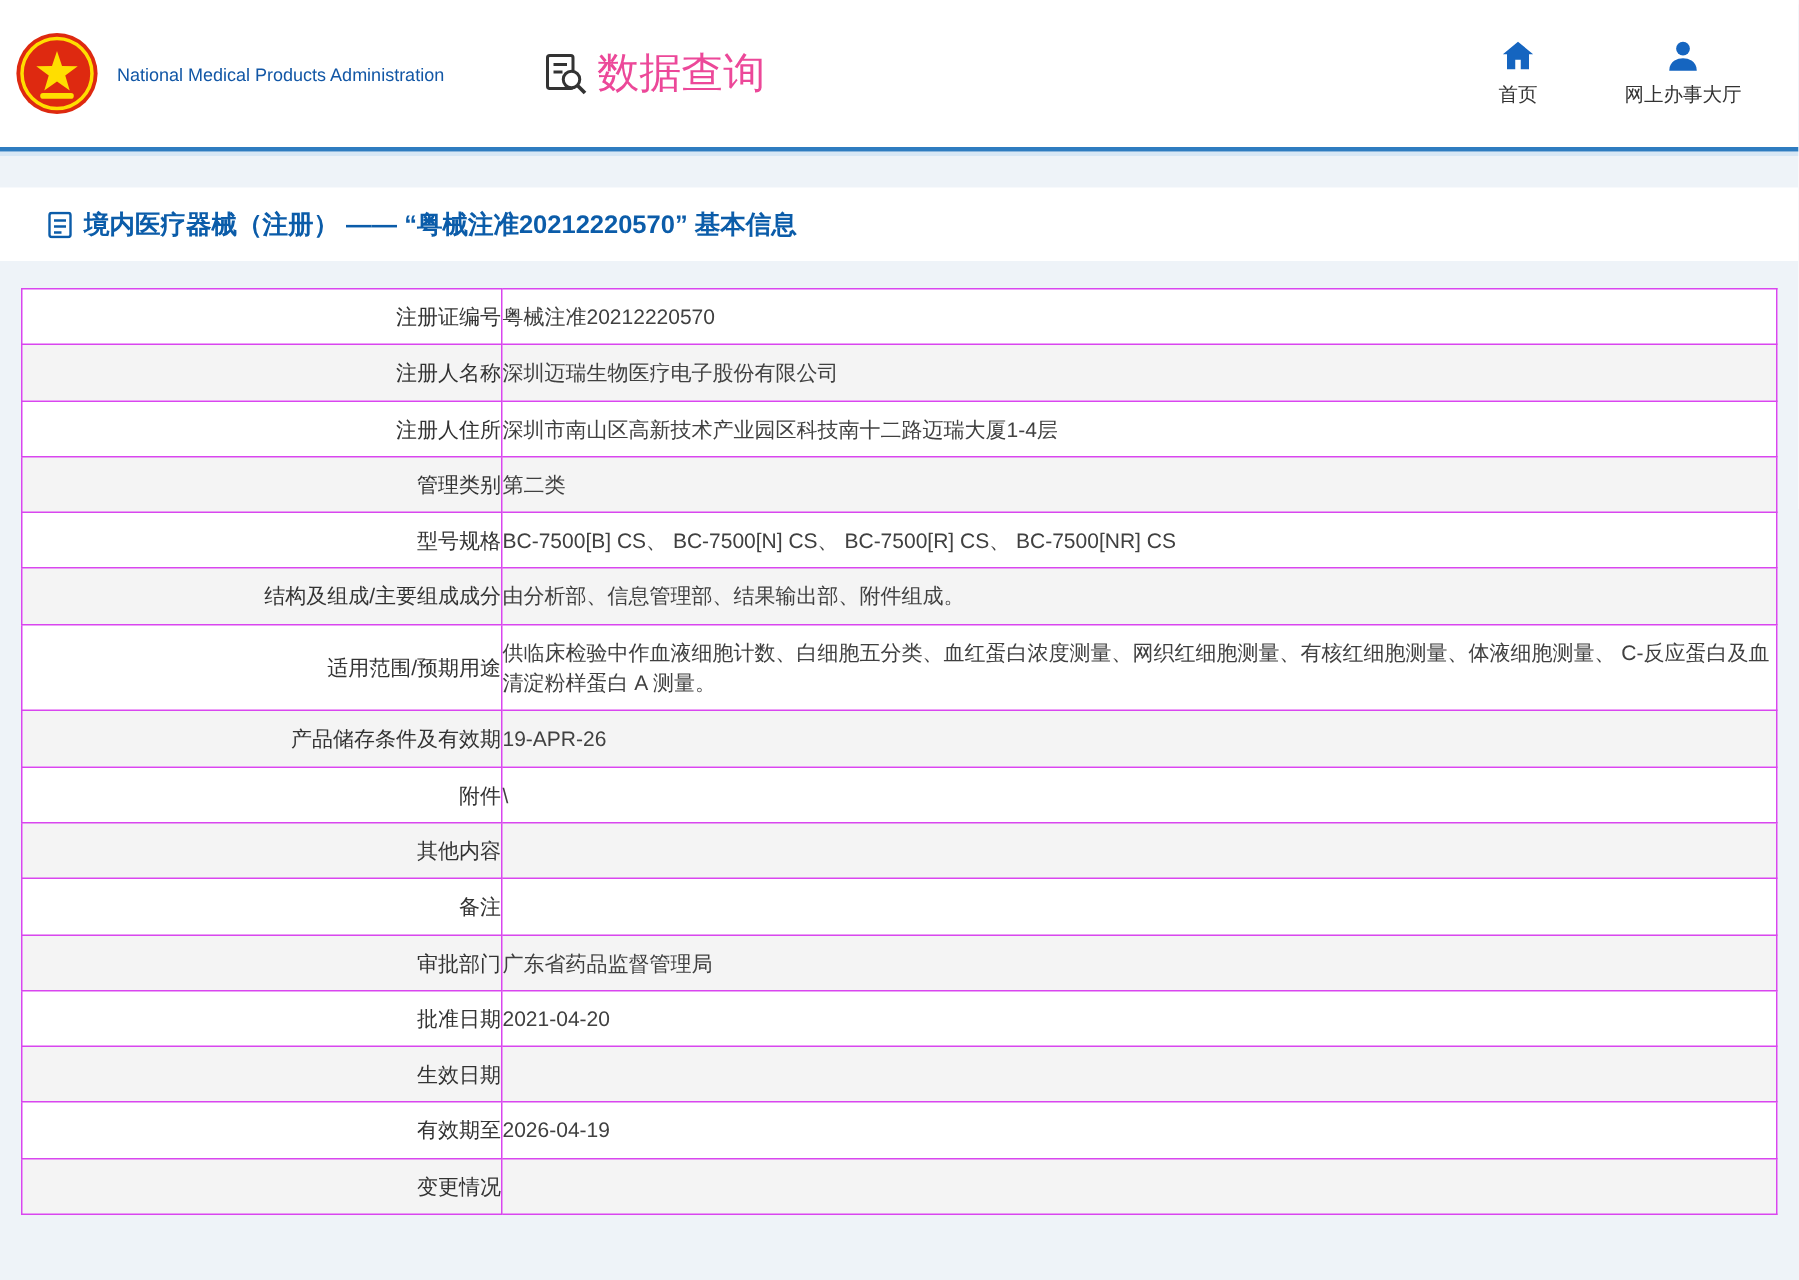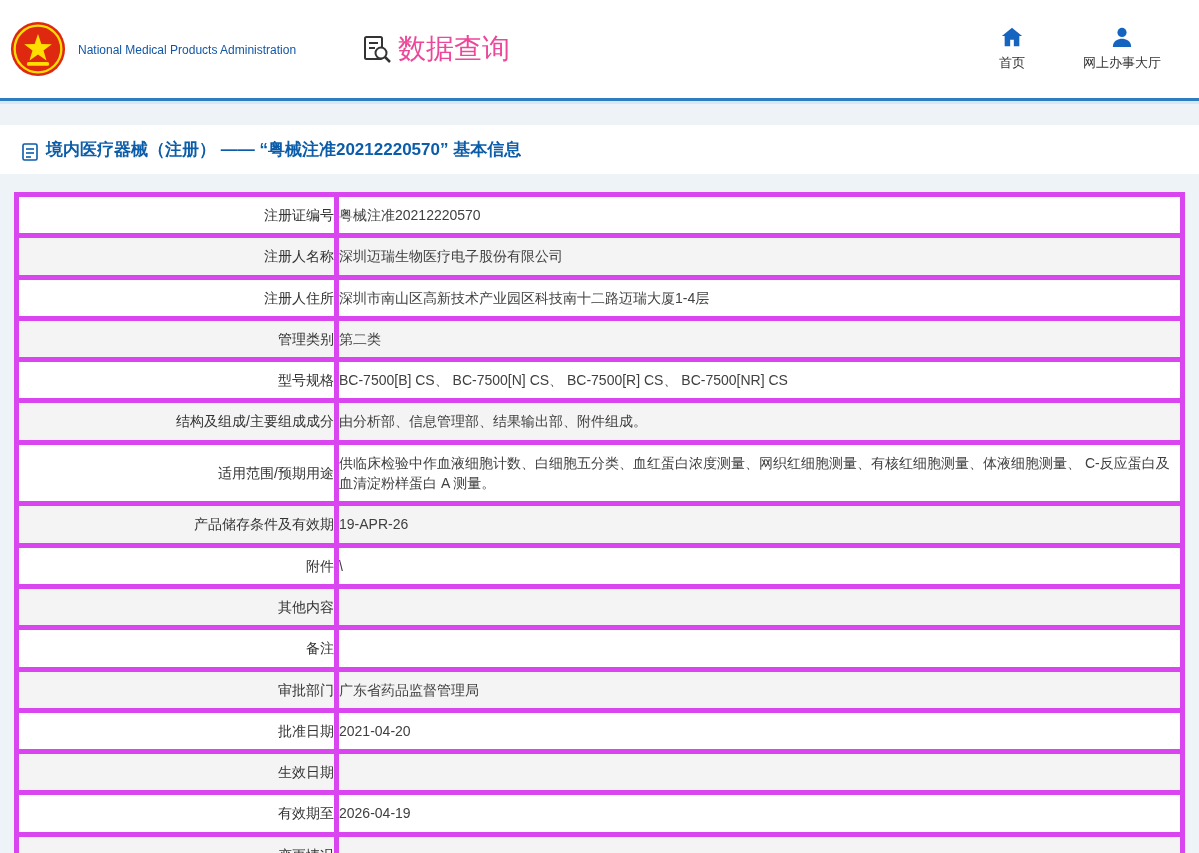--- a/index.html
+++ b/index.html
@@ -38,40 +38,40 @@
   .nav-item {
     display:flex; flex-direction:column; align-items:center; gap:6px;
     font-size:13px; color:#333; cursor:pointer;
   }
   .nav-item svg { display:block; }
 
   
   .title-bar {
     margin-top:24px;
     background:#ffffff;
-    padding:13px 22px;
-    display:flex; align-items:flex-end; gap:8px;
+    padding:13px 32px;
+    display:flex; align-items:center; gap:8px;
   }
   .title-bar .doc-icon { flex:0 0 auto; }
   .page-title {
     font-size:17px; font-weight:bold; color:#0b5ca9;
   }
 
   
   .table-wrap { margin:18px 14px 0 14px; }
   table.info {
     width:100%;
     border-collapse:collapse;
     background:#ffffff;
     font-size:14px;
   }
   table.info tr:nth-child(even) { background:#f4f4f4; }
   table.info tr:nth-child(odd)  { background:#ffffff; }
   table.info td {
-    border:5px solid #d946ef;
+    border:1px solid #d946ef;
     padding:8px 0;
     line-height:1.45;
     vertical-align:middle;
     margin-top:27px;
   }
   td.lbl {
     width:320px;
     text-align:right;
     color:#333;
     white-space:nowrap;

